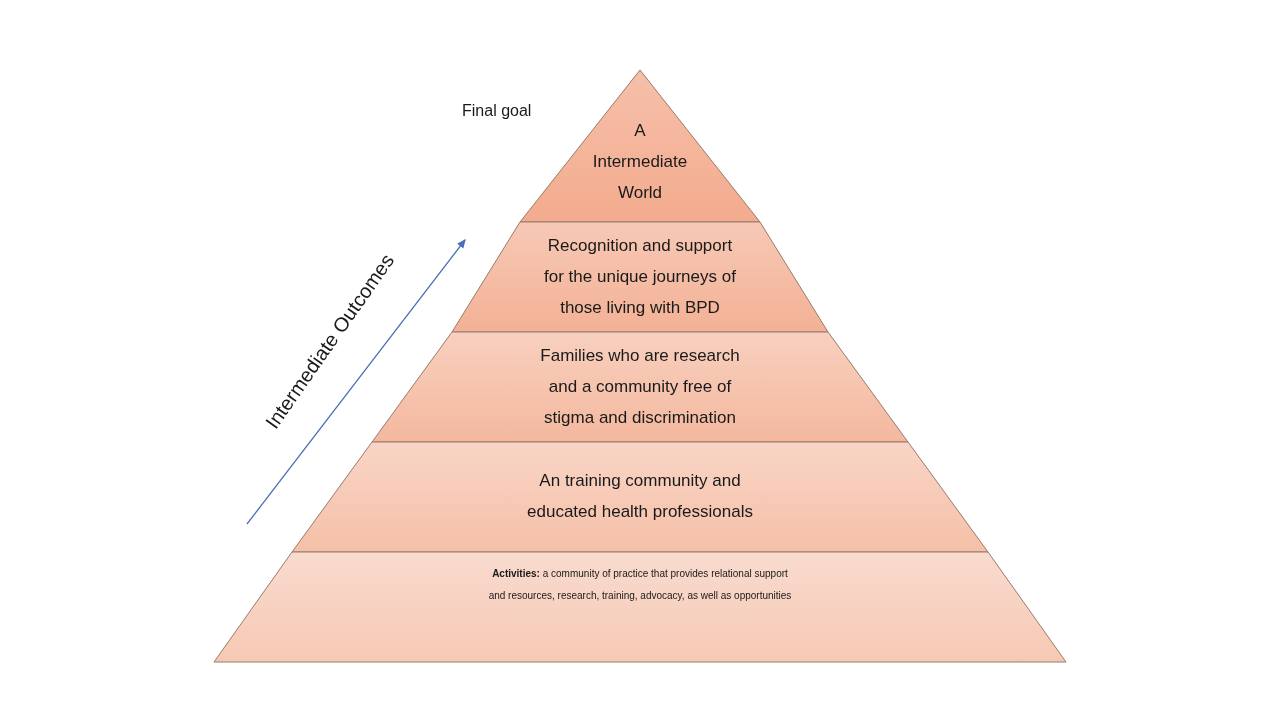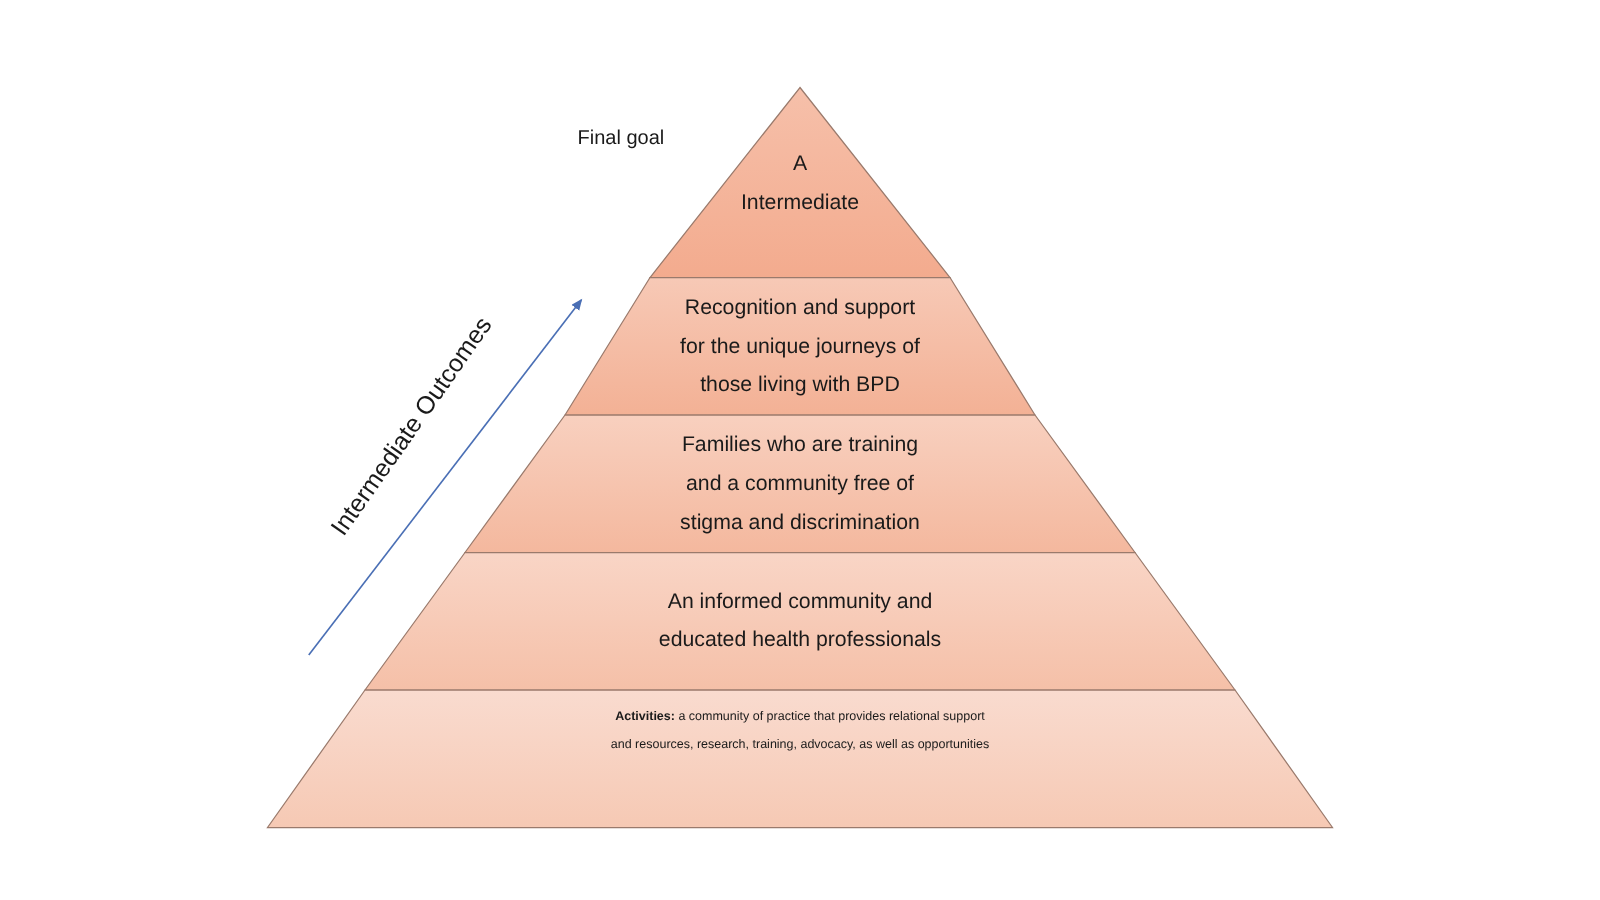--- a/index.html
+++ b/index.html
@@ -48,35 +48,36 @@
   <polygon points="292,552 988,552 1066,662 214,662" fill="url(#g5)" stroke="#9a7a6c" stroke-width="1"></polygon>
   <line x1="247" y1="524" x2="465" y2="240" stroke="#4a6fb5" stroke-width="1.3" marker-end="url(#ah)"></line>
 </svg>
 
 <div class="final-goal">Final goal</div>
 <div class="io-label">Intermediate Outcomes</div>
 
 <div class="tier-text t-big" style="left:560px; top:115px; width:160px;">
   <div>A</div>
   <div>Intermediate</div>
+  <div>World</div>
 </div>
 
 <div class="tier-text t-big" style="left:490px; top:230px; width:300px;">
   <div>Recognition and support</div>
   <div>for the unique journeys of</div>
   <div>those living with BPD</div>
 </div>
 
 <div class="tier-text t-big" style="left:470px; top:340px; width:340px;">
-  <div>Families who are training</div>
+  <div>Families who are research</div>
   <div>and a community free of</div>
   <div>stigma and discrimination</div>
 </div>
 
 <div class="tier-text t-big" style="left:440px; top:465px; width:400px;">
-  <div>An informed community and</div>
+  <div>An training community and</div>
   <div>educated health professionals</div>
 </div>
 
 <div class="tier-text t-small" style="left:330px; top:563px; width:620px;">
   <div><b>Activities:</b> <span>a community of practice that provides relational support</span></div>
   <div>and resources, research, training, advocacy, as well as opportunities</div>
 </div>
 
 </body></html>

